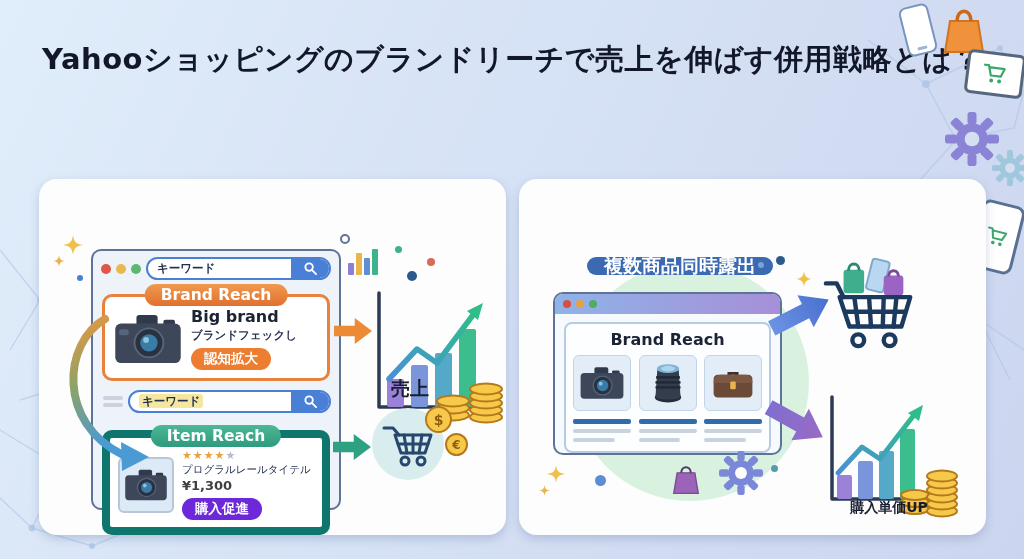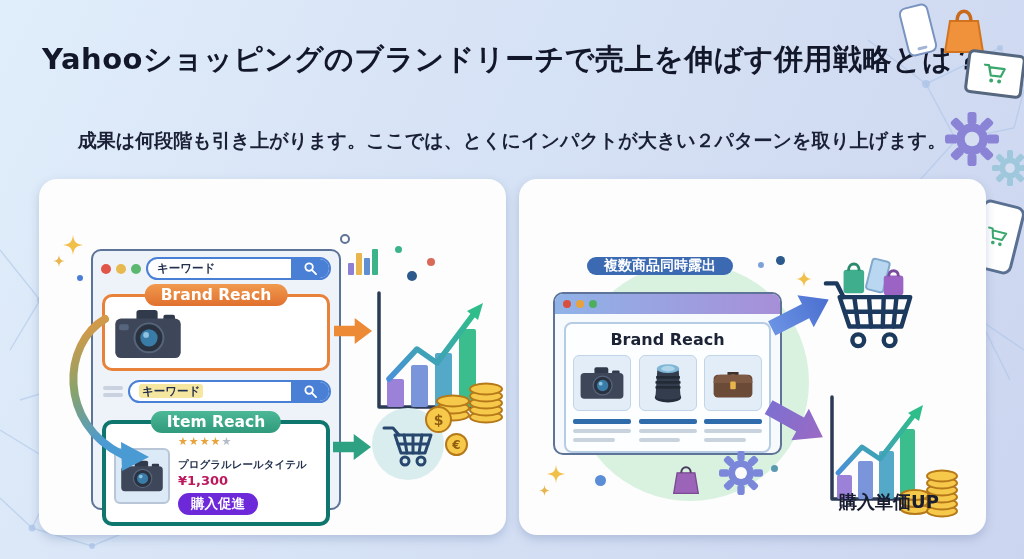--- a/index.html
+++ b/index.html
@@ -25,50 +25,50 @@
     background:#eef3fa;border:2.5px solid #5e7398;border-radius:10px;box-sizing:border-box;}
   .brow{display:flex;align-items:center;gap:5px;padding:6px 8px 4px;}
   .tl{width:10px;height:10px;border-radius:50%;flex:0 0 auto;}
   .searchbar{flex:1;height:23px;background:#fff;border:2px solid #4a7fd6;border-radius:12px;
     display:flex;align-items:center;overflow:hidden;box-sizing:border-box;}
   .kw{flex:1;font-size:11.5px;font-weight:700;color:#22304e;padding-left:9px;white-space:nowrap;}
   .kw .hl{background:#f6e7a0;border-radius:3px;padding:0 3px;}
   .search-btn{width:38px;align-self:stretch;background:#4a7fd6;display:flex;align-items:center;justify-content:center;}
   .adbox{position:relative;margin:10px 9px 0;background:#fff;border-radius:10px;box-sizing:border-box;}
   .adbox.orange{border:3px solid #e8823a;padding:11px 8px 8px;}
-  .adbox.green{border:4px solid #0f766e;padding:12px 8px 7px;margin-top:13px;}
+  .adbox.green{border:8px solid #0f766e;padding:12px 8px 7px;margin-top:13px;}
   .box-pill{position:absolute;top:-13px;left:50%;transform:translateX(-50%);
     padding:2px 16px;border-radius:14px;color:#fff;font-weight:800;font-size:15.5px;white-space:nowrap;}
   .box-pill.orange{background:linear-gradient(180deg,#f09a4e,#e0702e);}
   .box-pill.green{background:linear-gradient(180deg,#4cb896,#2f9a7c);}
   .ad-content{display:flex;align-items:center;gap:8px;}
   .col{display:flex;flex-direction:column;align-items:flex-start;}
   .big-brand{font-size:16px;font-weight:800;color:#1c2335;line-height:1.1;}
   .brand-sub{font-size:11.5px;font-weight:700;color:#2a3550;margin-top:2px;}
   .effect-pill{margin-top:5px;color:#fff;font-size:13.5px;font-weight:800;
     padding:2px 13px;border-radius:13px;white-space:nowrap;}
   .effect-pill.orange{background:#ed7d31;}
   .effect-pill.green{background:#6d28d9;}
   .ham{display:flex;flex-direction:column;gap:3px;margin-left:2px;}
   .ham i{display:block;width:20px;height:4px;background:#c9d2de;border-radius:2px;}
   .thumb{width:56px;height:56px;background:#dce9f6;border:2px solid #b9c6d8;border-radius:6px;
     display:flex;align-items:center;justify-content:center;flex:0 0 auto;box-sizing:border-box;}
   .stars{font-size:11px;letter-spacing:1px;line-height:1;}
   .stars .on{color:#e8a33d;} .stars .off{color:#b4bcc8;}
-  .item-title{font-size:10.5px;font-weight:700;color:#22304e;margin-top:11px;white-space:nowrap;}
-  .price{font-size:13px;font-weight:800;color:#be185d;margin-top:1px;}
+  .item-title{font-size:10.5px;font-weight:400;color:#22304e;margin-top:2px;white-space:nowrap;}
+  .price{font-size:13px;font-weight:800;color:#404040;margin-top:1px;}
   
   .outcome-label{position:absolute;text-align:center;font-size:19px;font-weight:800;color:#181d30;}
   .cart-circle{position:absolute;border-radius:50%;background:#d9edef;display:flex;align-items:center;justify-content:center;}
   .coin{position:absolute;border-radius:50%;background:#f7c94b;border:2.5px solid #b5791a;
     color:#8f5c10;font-weight:800;display:flex;align-items:center;justify-content:center;box-sizing:border-box;}
   
   .blob{position:absolute;border-radius:50%;background:#d9f2e0;}
   .badge{position:absolute;color:#fff;font-weight:800;white-space:nowrap;display:flex;align-items:center;justify-content:center;}
-  .badge.navy{background:#3b6ab2;border-radius:15px;font-size:14px;height:18px;padding:0 17px;}
+  .badge.navy{background:#3b6ab2;border-radius:15px;font-size:19px;height:18px;padding:0 17px;}
   .badge.purple{background:#a35aa3;border-radius:14px;font-size:14.5px;height:26px;padding:0 14px;}
   .browser2{position:absolute;left:34px;top:113px;width:229px;height:163px;background:#f7fafd;
     border:2.5px solid #5e7398;border-radius:10px;box-sizing:border-box;overflow:hidden;}
   .b2top{height:20px;background:linear-gradient(90deg,#8fb3e8,#a78fd8);display:flex;gap:5px;align-items:center;padding-left:8px;}
   .b2top .tl{width:8px;height:8px;}
   .b2inner{margin:8px 9px;border:2px solid #b6cbe4;border-radius:8px;background:#fdfeff;padding:4px 7px 9px;}
   .b2heading{text-align:center;font-size:16px;font-weight:800;color:#1c2335;margin:2px 0 6px;}
   .b2products{display:flex;justify-content:space-between;gap:7px;}
   .pcol{display:flex;flex-direction:column;width:58px;}
   .ptile{height:56px;background:#e2edf8;border:1.5px solid #c2d4e8;border-radius:6px;
@@ -154,21 +154,20 @@
   </svg>
   <div class="phone-frame" style="left:975px;top:202px;width:44px;height:70px;border:3px solid #5a7092;border-radius:9px;transform:rotate(14deg);z-index:1;display:flex;align-items:center;justify-content:center;">
     <svg width="24" height="20" viewBox="0 0 26 22">
       <path d="M2 3 h4 l3 10 h10 l3 -8 h-14" fill="none" stroke="#3aa76d" stroke-width="2.2" stroke-linejoin="round" stroke-linecap="round"></path>
       <circle cx="10" cy="18" r="2" fill="#3aa76d"></circle>
         <circle cx="18" cy="18" r="2" fill="#3aa76d"></circle>
     </svg>
   </div>
 
   <div class="main-title">Yahooショッピングのブランドリーチで売上を伸ばす併用戦略とは？</div>
-  <div class="sub-line" style="top:128px;">成果は何段階も引き上がります。ここでは、とくにインパクトが大きい２パターンを取り上げます。</div>
 
   <div class="panel" id="panel1">
 
     <svg class="abs" style="left:24px;top:56px;" width="20" height="20" viewBox="0 0 20 20">
       <path d="M10 0 C11 7 13 9 20 10 C13 11 11 13 10 20 C9 13 7 11 0 10 C7 9 9 7 10 0" fill="#f0c04a"></path>
     </svg>
     <svg class="abs" style="left:14px;top:76px;" width="12" height="12" viewBox="0 0 20 20">
       <path d="M10 0 C11 7 13 9 20 10 C13 11 11 13 10 20 C9 13 7 11 0 10 C7 9 9 7 10 0" fill="#e8b64c"></path>
     </svg>
     <span class="dot" style="left:38px;top:96px;width:6px;height:6px;background:#4a7fd6;"></span>
@@ -194,20 +193,25 @@
         <div class="ad-content">
           <svg width="70" height="52" viewBox="0 0 72 54">
             <rect x="24" y="2" width="22" height="12" rx="3" fill="#313a4a"></rect>
             <rect x="52" y="7" width="12" height="8" rx="2" fill="#313a4a"></rect>
             <rect x="2" y="11" width="68" height="41" rx="6" fill="#3d4759"></rect>
             <rect x="6" y="17" width="10" height="6" rx="2" fill="#57657c"></rect>
             <circle cx="37" cy="31" r="15" fill="#2a3240" stroke="#57657c" stroke-width="2"></circle>
             <circle cx="37" cy="31" r="9" fill="#3a7ca8"></circle>
             <circle cx="34" cy="28" r="3" fill="#8fc3e0"></circle>
           </svg>
+          <div class="col">
+            <span class="big-brand">Big brand</span>
+            <span class="brand-sub">ブランドフェックし</span>
+            <span class="effect-pill orange">認知拡大</span>
+          </div>
         </div>
       </div>
 
       <div class="brow" style="padding-top:9px;">
         <span class="ham">
             <i></i>
             <i></i>
           </span>
         <div class="searchbar">
           <span class="kw"><span class="hl">キーワード</span></span>
@@ -288,20 +292,21 @@
         <ellipse cx="84" cy="128" rx="16" ry="5.5"></ellipse>
           <ellipse cx="84" cy="121" rx="16" ry="5.5"></ellipse>
           <ellipse cx="84" cy="114" rx="16" ry="5.5"></ellipse>
         <ellipse cx="117" cy="130" rx="16" ry="5.5"></ellipse>
           <ellipse cx="117" cy="123" rx="16" ry="5.5"></ellipse>
           <ellipse cx="117" cy="116" rx="16" ry="5.5"></ellipse>
         <ellipse cx="117" cy="109" rx="16" ry="5.5"></ellipse>
           <ellipse cx="117" cy="102" rx="16" ry="5.5"></ellipse>
       </g>
     </svg>
+    <div class="outcome-label" style="left:311px;top:197px;width:120px;">売上</div>
 
     <svg class="abs" style="left:294px;top:252px;" width="38" height="32" viewBox="0 0 44 34">
       <polygon points="0,11 24,11 24,2 44,17 24,32 24,23 0,23" fill="#2fa183"></polygon>
     </svg>
 
     <div class="cart-circle" style="left:333px;top:229px;width:72px;height:72px;">
       <svg width="54" height="48" viewBox="0 0 54 48">
         <g fill="none" stroke="#27476e" stroke-width="3" stroke-linecap="round" stroke-linejoin="round">
           <path d="M3 8 L12 8 L18 15"></path>
           <path d="M14 15 H50 L44 33 H20 Z"></path>
@@ -444,21 +449,21 @@
           <ellipse cx="93" cy="111" rx="14" ry="5"></ellipse>
           <ellipse cx="93" cy="104" rx="14" ry="5"></ellipse>
         <ellipse cx="120" cy="120" rx="15" ry="5.5"></ellipse>
           <ellipse cx="120" cy="113" rx="15" ry="5.5"></ellipse>
           <ellipse cx="120" cy="106" rx="15" ry="5.5"></ellipse>
         <ellipse cx="120" cy="99" rx="15" ry="5.5"></ellipse>
           <ellipse cx="120" cy="92" rx="15" ry="5.5"></ellipse>
           <ellipse cx="120" cy="85" rx="15" ry="5.5"></ellipse>
       </g>
     </svg>
-    <div class="outcome-label" style="left:295px;top:311px;width:150px;font-size:18px;">購入単価UP</div>
+    <div class="outcome-label" style="left:295px;top:320px;width:150px;font-size:14px;">購入単価UP</div>
 
     <svg class="abs" style="left:28px;top:286px;" width="18" height="18" viewBox="0 0 20 20">
       <path d="M10 0 C11 7 13 9 20 10 C13 11 11 13 10 20 C9 13 7 11 0 10 C7 9 9 7 10 0" fill="#f0c04a"></path>
     </svg>
     <svg class="abs" style="left:20px;top:306px;" width="11" height="11" viewBox="0 0 20 20">
       <path d="M10 0 C11 7 13 9 20 10 C13 11 11 13 10 20 C9 13 7 11 0 10 C7 9 9 7 10 0" fill="#e8b64c"></path>
     </svg>
     <span class="dot" style="left:76px;top:296px;width:11px;height:11px;background:#5b8ed6;"></span>
     <svg class="abs" style="left:152px;top:282px;" width="30" height="36" viewBox="0 0 44 50">
       <path d="M9 16 L35 16 L40 46 L4 46 Z" fill="#9b64b8" stroke="#7a4a92" stroke-width="2"></path>

